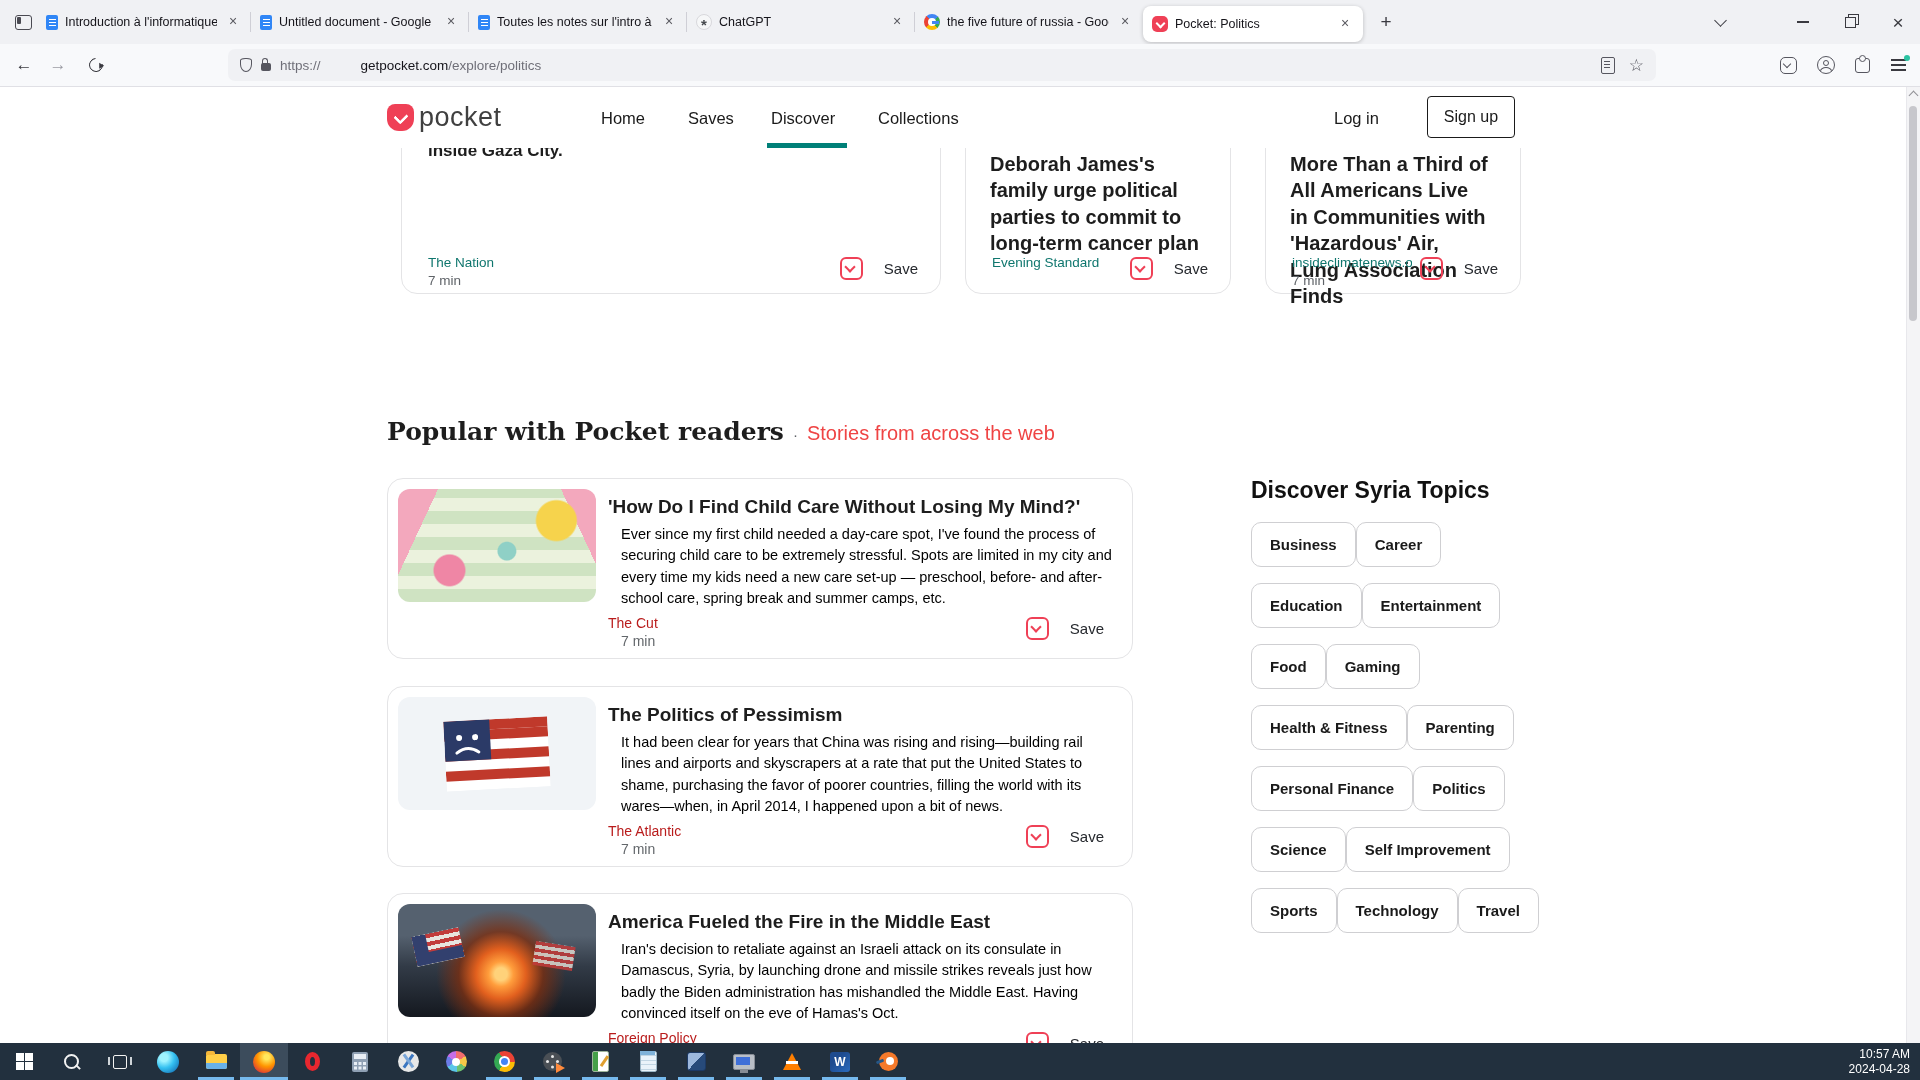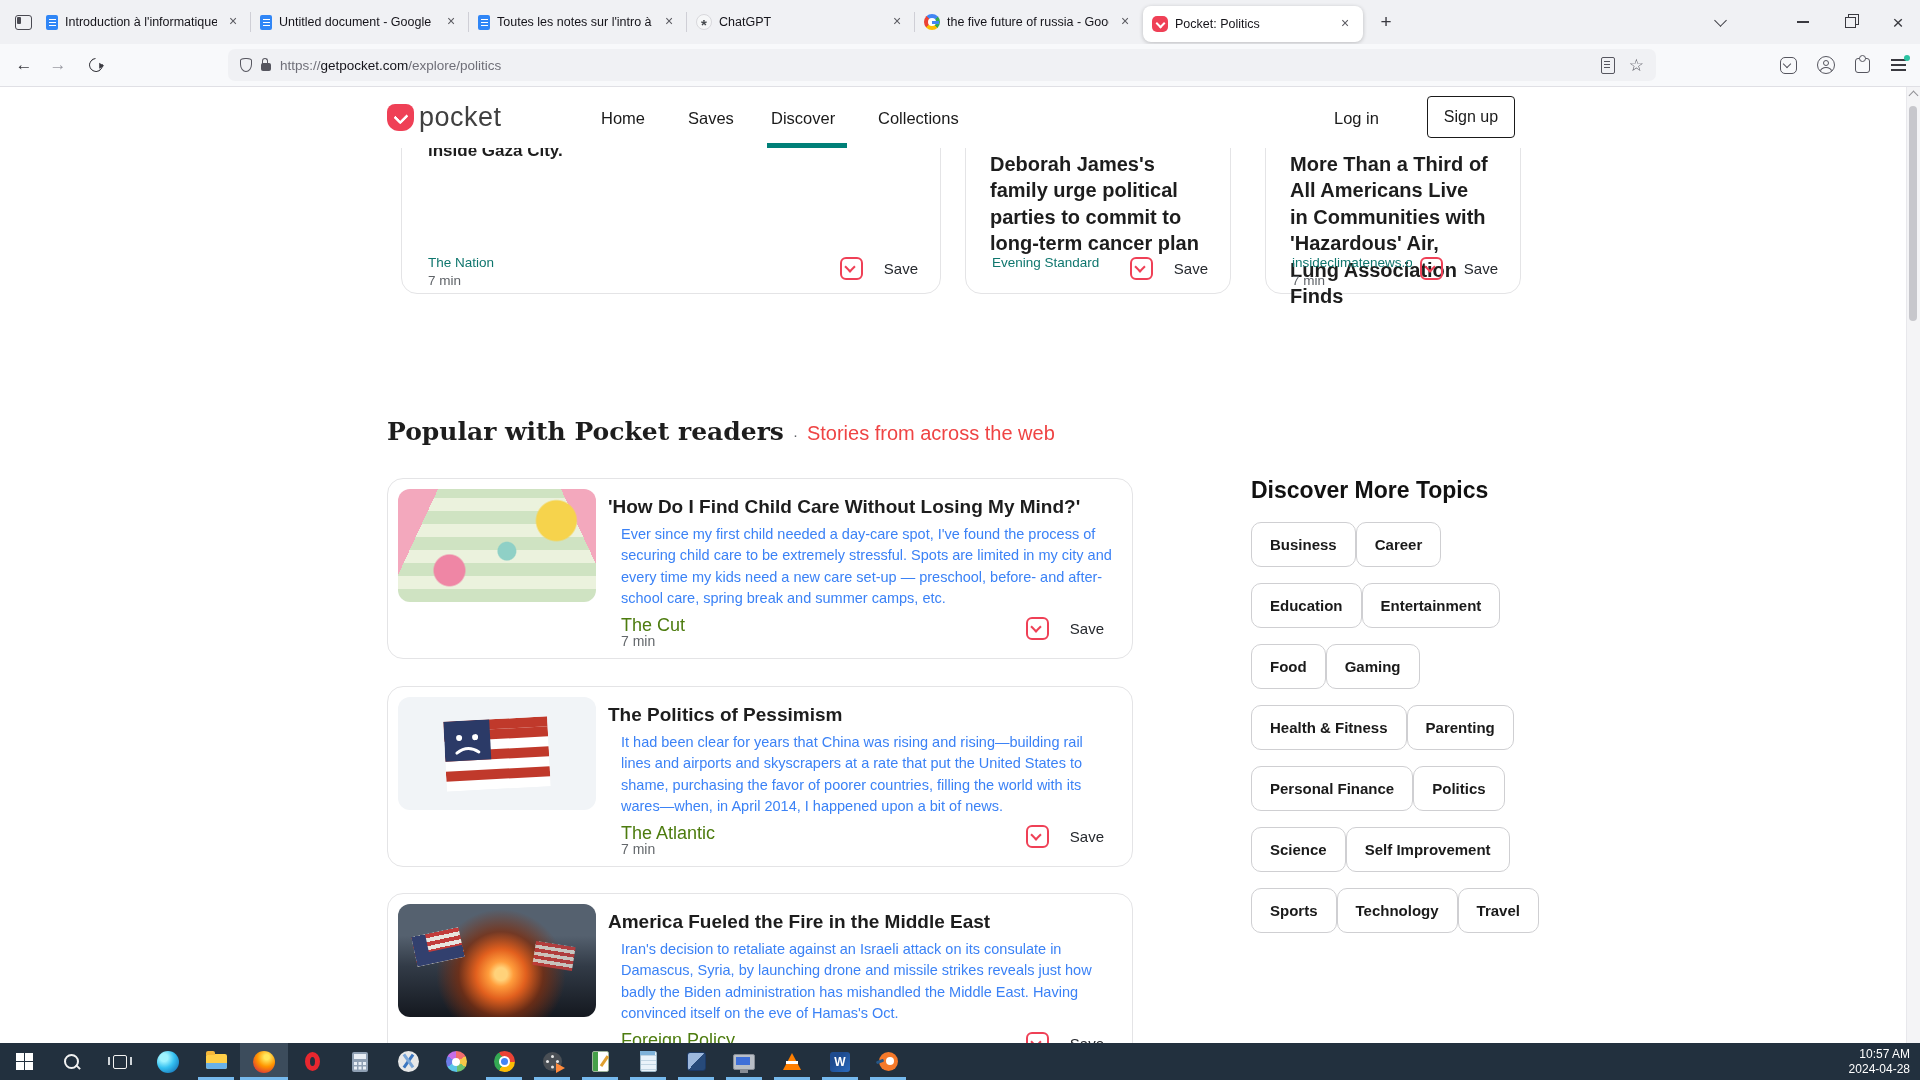--- a/index.html
+++ b/index.html
@@ -41,21 +41,21 @@
   .navbtn{position:absolute;top:7px;width:28px;height:28px;display:flex;align-items:center;justify-content:center;
           font-size:17px;color:#3a3a40;border-radius:5px;}
   .reloadc{width:12px;height:12px;border:1.8px solid #3a3a40;border-radius:50%;border-top-color:transparent;transform:rotate(40deg);position:relative;}
   .reloadc:after{content:"";position:absolute;right:-3px;top:-2px;border:3px solid transparent;border-bottom:5px solid #3a3a40;transform:rotate(50deg);}
   .urlbar{position:absolute;left:228px;top:5px;width:1428px;height:32px;background:#f0f1f4;border-radius:7px;
           display:flex;align-items:center;padding:0 12px;box-sizing:border-box;gap:9px;}
   .shield{width:12px;height:14px;border:1.6px solid #56565f;border-radius:6px 6px 7px 7px / 3px 3px 9px 9px;box-sizing:border-box;}
   .lock{width:10px;height:8px;background:#56565f;border-radius:2px;position:relative;margin-top:4px;}
   .lock:before{content:"";position:absolute;left:1px;top:-5px;width:6px;height:6px;border:1.6px solid #56565f;border-radius:50% 50% 0 0;border-bottom:none;box-sizing:border-box;}
   .url{font-size:13.5px;white-space:nowrap;}
-  .url .dim{color:#6f6f78;} .url .host{color:#15141a;}
+  .url .dim{color:#6f6f78;} .url .host{color:#15141a;margin-left:40px;}
   .url-right{margin-left:auto;display:flex;align-items:center;gap:14px;}
   .readerico{width:12px;height:15px;border:1.5px solid #56565f;border-radius:2px;position:relative;}
   .readerico:after{content:"";position:absolute;left:2px;top:3px;width:6px;height:1.3px;background:#56565f;box-shadow:0 3px 0 #56565f,0 6px 0 #56565f;}
   .star{font-size:17px;color:#56565f;line-height:1;}
   .tico{position:absolute;top:7px;width:28px;height:28px;display:flex;align-items:center;justify-content:center;border-radius:5px;}
   .pocket-gray{width:15px;height:15px;border:1.6px solid #56565f;border-radius:5px;position:relative;}
   .pocket-gray:after{content:"";position:absolute;left:3.5px;top:3px;width:5px;height:5px;border-left:1.8px solid #56565f;border-bottom:1.8px solid #56565f;transform:rotate(-45deg);}
   .account{width:16px;height:16px;border:1.6px solid #56565f;border-radius:50%;position:relative;overflow:hidden;}
   .account:before{content:"";position:absolute;left:5px;top:3px;width:6px;height:6px;border-radius:50%;border:1.5px solid #56565f;box-sizing:border-box;}
   .account:after{content:"";position:absolute;left:2px;top:10px;width:12px;height:8px;border-radius:50% 50% 0 0;border:1.5px solid #56565f;box-sizing:border-box;}
@@ -108,22 +108,22 @@
   .img-flag svg{transform:rotate(-3deg);}
   .img-fire{background:
       radial-gradient(circle at 52% 62%,#ffd27a 0 5%,#ff9d3c 10%,#e2601e 20%,rgba(122,47,18,.8) 34%,transparent 52%),
       linear-gradient(180deg,#55616f 0 28%,#323b47 55%,#14181f 100%);position:relative;}
   .img-fire:before{content:"";position:absolute;left:16px;top:28px;width:48px;height:30px;transform:rotate(-12deg);
       background:repeating-linear-gradient(180deg,#c23b3b 0 4px,#e8e4df 4px 8px);}
   .img-fire:before{box-shadow:inset 14px -12px 0 #32406e;}
   .img-fire:after{content:"";position:absolute;right:22px;top:40px;width:40px;height:24px;transform:rotate(9deg);opacity:.85;
       background:repeating-linear-gradient(180deg,#c23b3b 0 3.5px,#ded9d2 3.5px 7px);}
   .a-title{position:absolute;left:220px;top:17px;font-size:19px;font-weight:bold;color:#1d1d1d;}
-  .a-excerpt{position:absolute;left:233px;top:45px;width:494px;font-size:14.5px;line-height:1.48;color:#3b82f6;}
-  .a-src{position:absolute;left:233px;top:136px;font-size:18px;color:#4d7c0f;}
+  .a-excerpt{position:absolute;left:233px;top:45px;width:494px;font-size:14.5px;line-height:1.48;color:#000000;}
+  .a-src{position:absolute;left:220px;top:136px;font-size:14px;color:#b91c1c;}
   .a-min{position:absolute;left:233px;top:154px;font-size:14px;color:#63676b;}
   .a-save{position:absolute;right:28px;top:138px;}
   
   .topics-head{position:absolute;left:1251px;top:391px;font-size:23px;font-weight:800;color:#111;}
   .pills{position:absolute;left:1251px;top:436px;width:300px;display:flex;flex-wrap:wrap;gap:16px 0;}
   .pill{padding:13px 18px;border:1px solid #cfcfd2;border-radius:10px;background:#fff;font-size:15px;font-weight:bold;color:#1a1a1a;white-space:nowrap;}
   
   .sbar{position:absolute;right:0;top:0;width:13px;height:957px;background:#f4f4f6;border-left:1px solid #e8e8ec;z-index:30;}
   .sbar .up{position:absolute;left:3px;top:6px;width:6px;height:6px;border-left:1.6px solid #909096;border-top:1.6px solid #909096;transform:rotate(45deg);}
   .sbar .thumb{position:absolute;left:2px;top:20px;width:8px;height:215px;background:#c7c7cc;border-radius:4px;}
@@ -359,21 +359,21 @@
     <div class="a-img img-fire"></div>
     <div class="a-title">America Fueled the Fire in the Middle East</div>
     <div class="a-excerpt">Iran's decision to retaliate against an Israeli attack on its consulate in Damascus, Syria, by launching drone and missile strikes reveals just how badly the Biden administration has mishandled the Middle East. Having convinced itself on the eve of Hamas's Oct.</div>
     <div class="a-src">Foreign Policy</div>
     <div class="saveb a-save">
       <span class="sico"></span>
       <span>Save</span>
     </div>
   </div>
 
-  <div class="topics-head">Discover More Topics</div>
+  <div class="topics-head">Discover Syria Topics</div>
   <div class="pills">
     <span class="pill">Business</span>
     <span class="pill">Career</span>
     <span class="pill">Education</span>
     <span class="pill">Entertainment</span>
     <span class="pill">Food</span>
     <span class="pill">Gaming</span>
     <span class="pill">Health &amp; Fitness</span>
     <span class="pill">Parenting</span>
     <span class="pill">Personal Finance</span>

